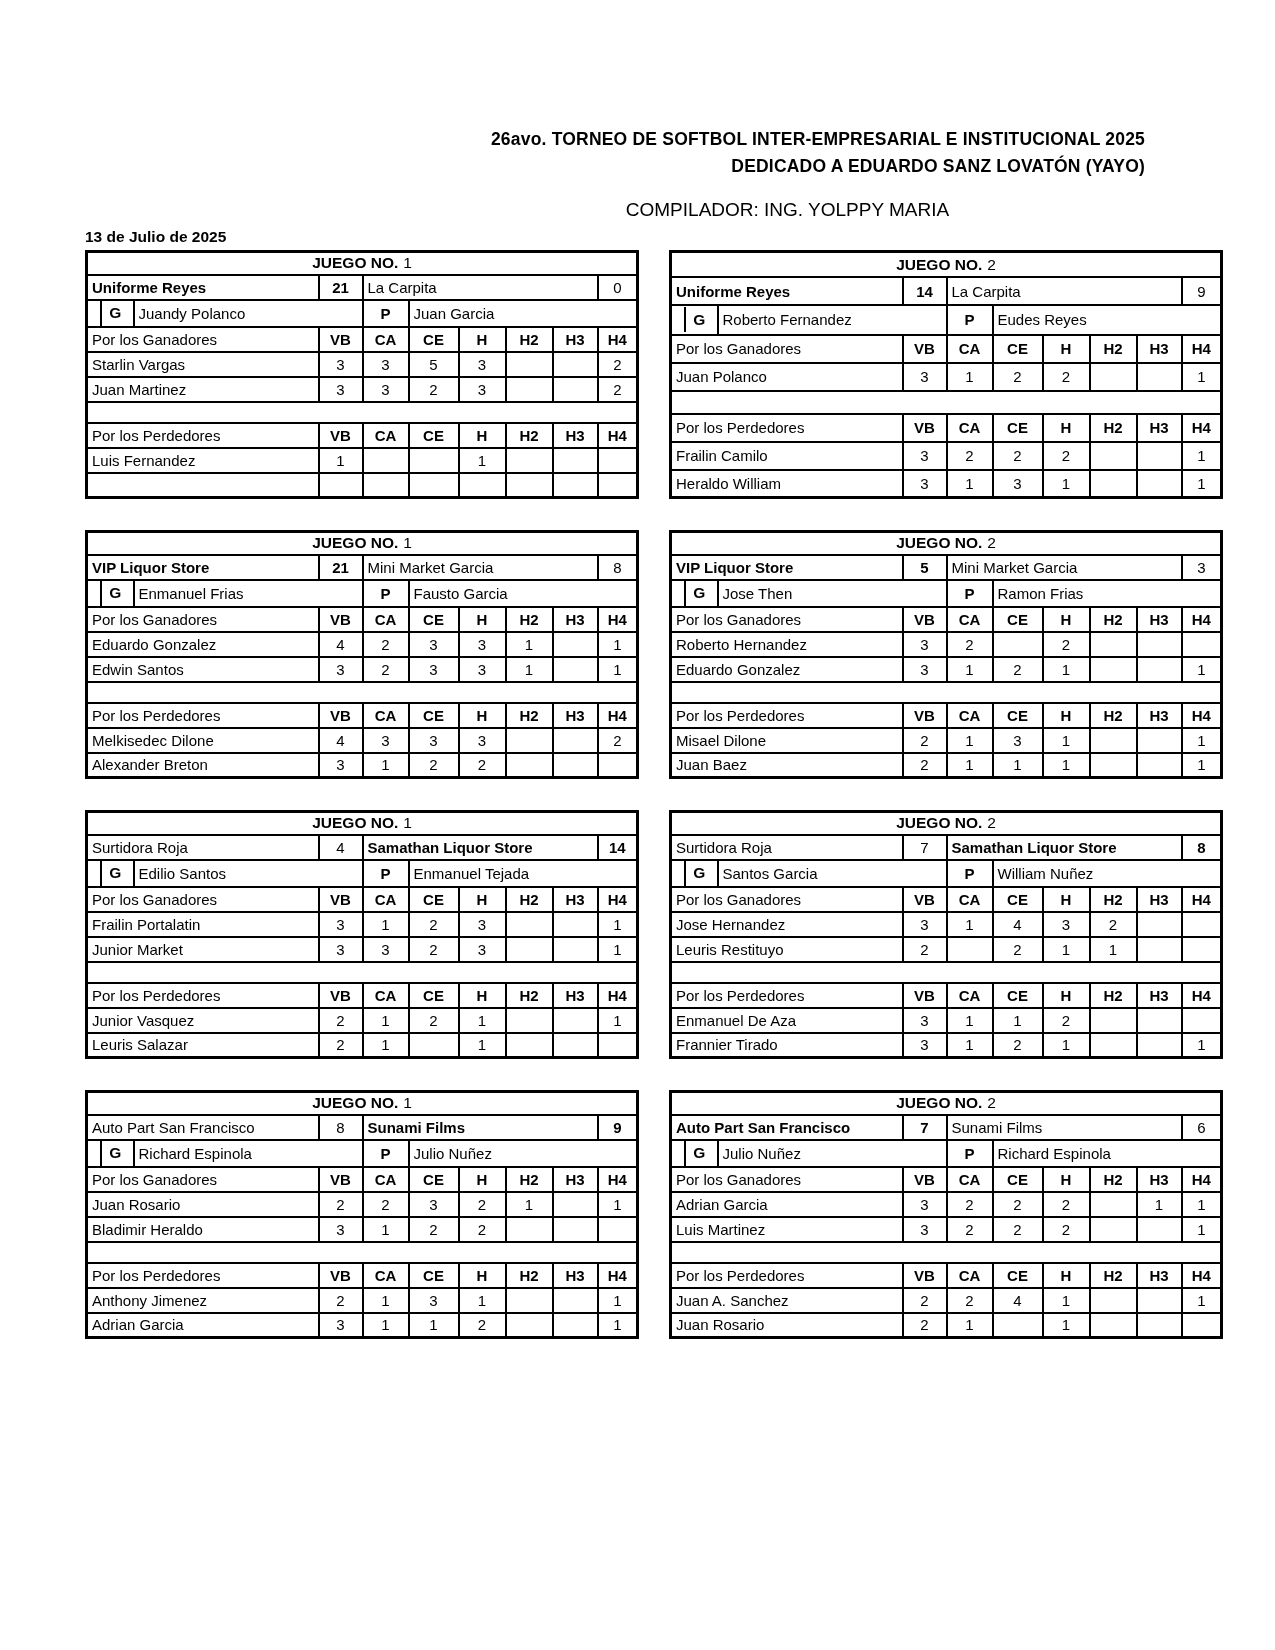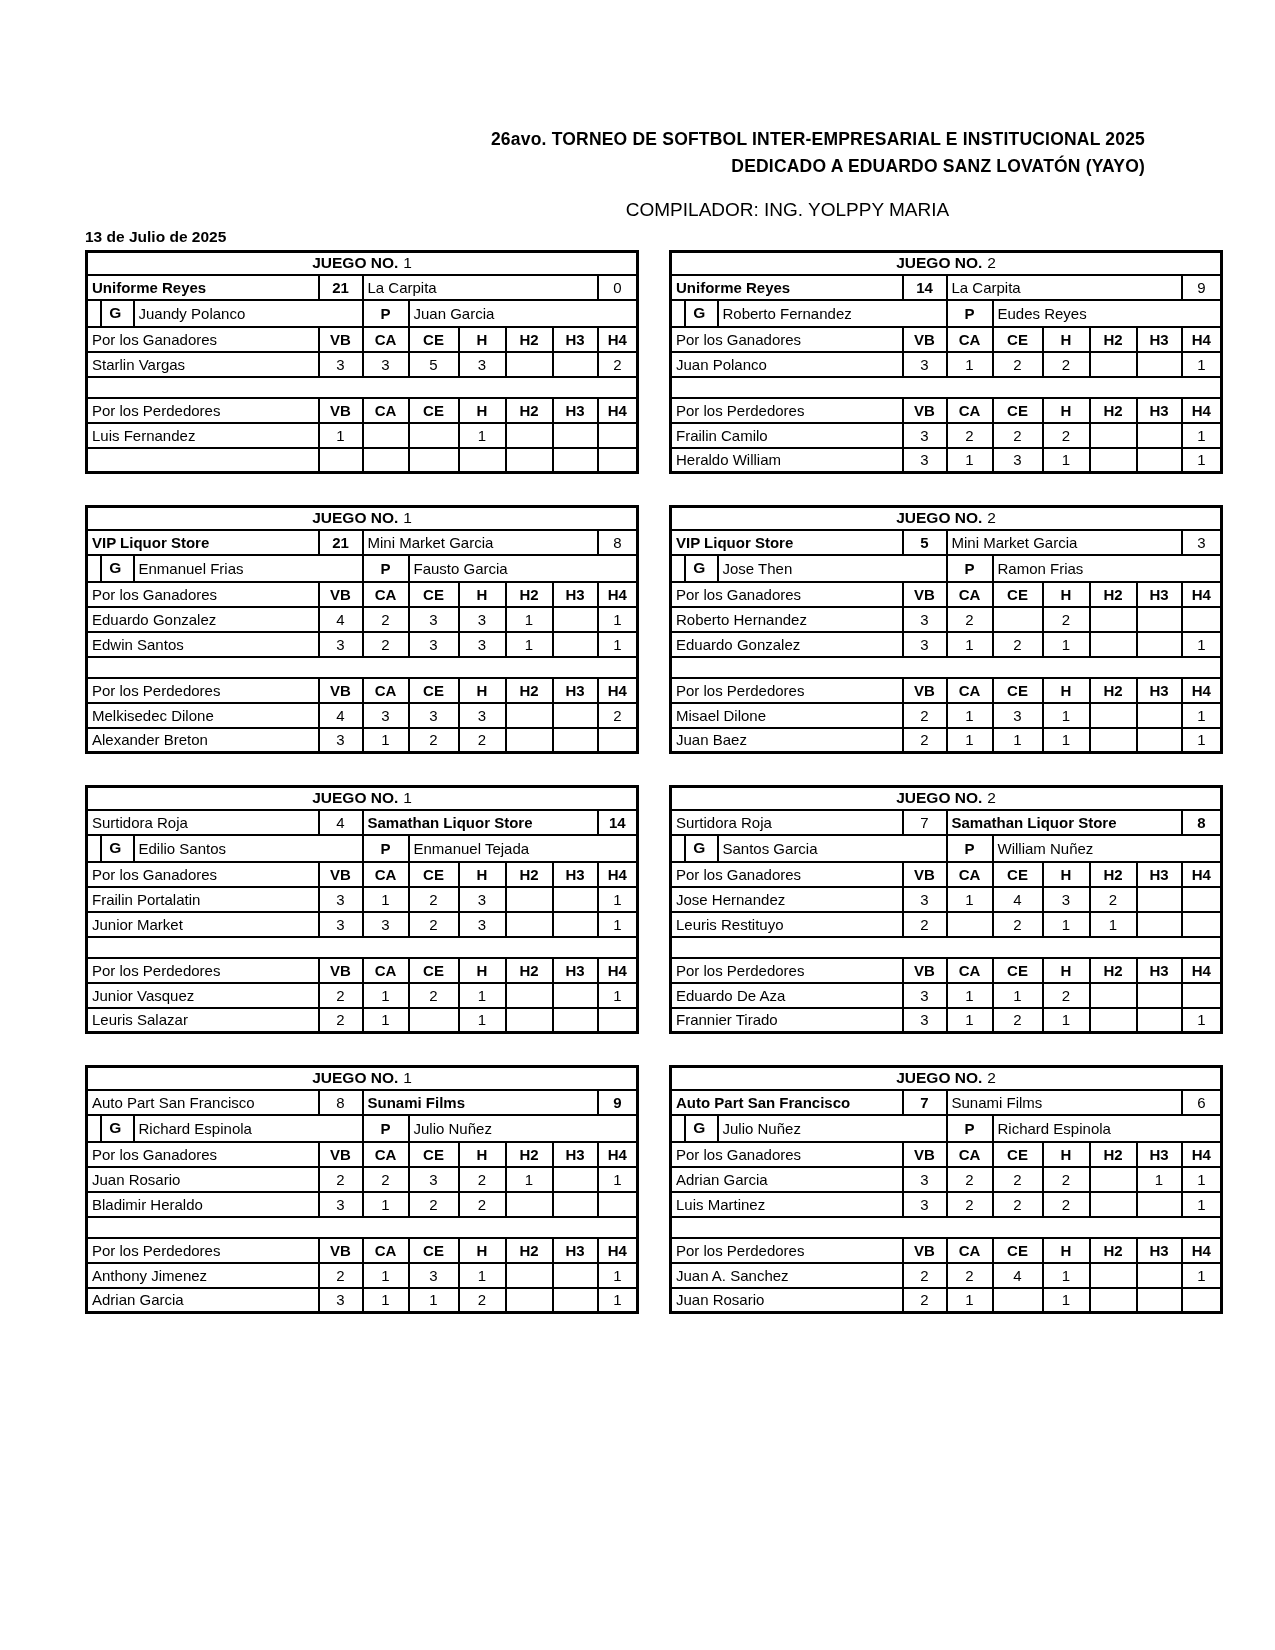--- a/index.html
+++ b/index.html
@@ -116,20 +116,30 @@
             <tr class="r-player">
               <td class="name-cell" colspan="2">Starlin Vargas</td>
               <td class="stat-cell">3</td>
               <td class="stat-cell">3</td>
               <td class="stat-cell">5</td>
               <td class="stat-cell">3</td>
               <td class="stat-cell"></td>
               <td class="stat-cell"></td>
               <td class="stat-cell">2</td>
             </tr>
+            <tr class="r-player">
+              <td class="name-cell" colspan="2">Juan Martinez</td>
+              <td class="stat-cell">3</td>
+              <td class="stat-cell">3</td>
+              <td class="stat-cell">2</td>
+              <td class="stat-cell">3</td>
+              <td class="stat-cell"></td>
+              <td class="stat-cell"></td>
+              <td class="stat-cell">2</td>
+            </tr>
             <tr class="r-sep">
               <td colspan="9"></td>
             </tr>
             <tr class="r-head">
               <td class="head-label" colspan="2">Por los Perdedores</td>
               <td class="head-stat">VB</td>
               <td class="head-stat">CA</td>
               <td class="head-stat">CE</td>
               <td class="head-stat">H</td>
               <td class="head-stat">H2</td>
@@ -600,21 +610,21 @@
               <td class="head-label" colspan="2">Por los Perdedores</td>
               <td class="head-stat">VB</td>
               <td class="head-stat">CA</td>
               <td class="head-stat">CE</td>
               <td class="head-stat">H</td>
               <td class="head-stat">H2</td>
               <td class="head-stat">H3</td>
               <td class="head-stat">H4</td>
             </tr>
             <tr class="r-player">
-              <td class="name-cell" colspan="2">Eduardo De Aza</td>
+              <td class="name-cell" colspan="2">Enmanuel De Aza</td>
               <td class="stat-cell">3</td>
               <td class="stat-cell">1</td>
               <td class="stat-cell">1</td>
               <td class="stat-cell">2</td>
               <td class="stat-cell"></td>
               <td class="stat-cell"></td>
               <td class="stat-cell"></td>
             </tr>
             <tr class="r-player">
               <td class="name-cell" colspan="2">Frannier Tirado</td>

